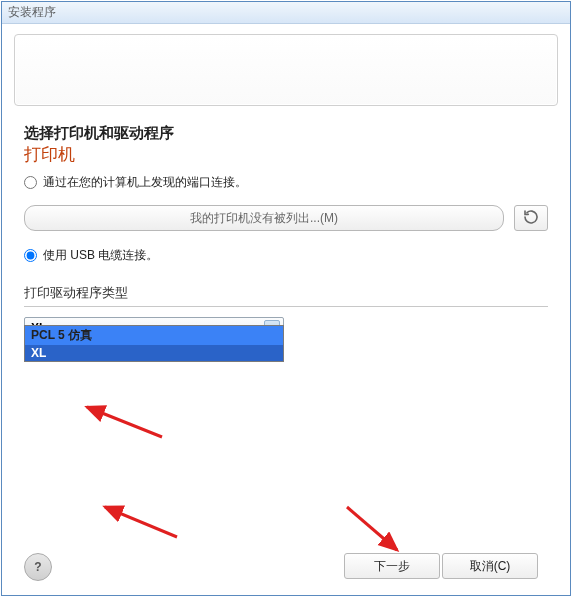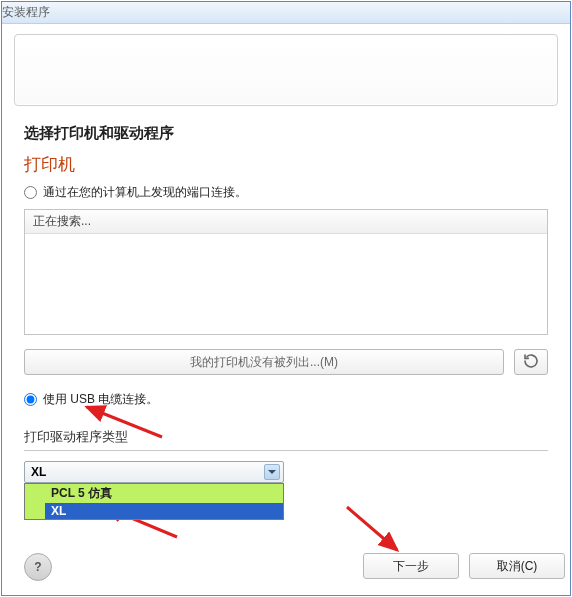--- a/index.html
+++ b/index.html
@@ -1,57 +1,57 @@
 <!DOCTYPE html>
 <html><head>
   <meta charset="utf-8">
   <style>
     * { box-sizing: border-box; margin: 0; padding: 0; font-family: "Microsoft YaHei", "SimSun", Arial, sans-serif; font-size: 12px; }
     body { width: 572px; height: 597px; background: #fff; position: relative; overflow: hidden; }
 
     .window { width: 570px; height: 595px; border: 1px solid #5a8abf; background: #fff; margin: 1px; position: relative; }
-    .titlebar { height: 22px; background: linear-gradient(#f0f6fc, #d7e6f7); color: #444; display: flex; align-items: center; border-bottom: 1px solid #bcd0e6; }
+    .titlebar { height: 22px; background: linear-gradient(#f0f6fc, #d7e6f7); color: #444; display: flex; align-items: center; padding-left: 6px; border-bottom: 1px solid #bcd0e6; }
     .titlebar span { opacity: 0.85; }
 
     .banner-outer { padding: 10px 12px 0 12px; }
     .banner { height: 72px; background: linear-gradient(#fff, #fafafa); border: 1px solid #d0d0d0; border-radius: 4px; box-shadow: inset 0 0 0 1px #fff; }
 
     .content { padding: 18px 22px 0 22px; }
 
-    .heading { font-size: 15px; font-weight: bold; color: #222; margin-bottom: 10px; }
+    .heading { font-size: 15px; font-weight: bold; color: #222; }
     .section-label { font-size: 17px; color: #c2410c; margin-bottom: 8px; }
 
     .radio-row { display: flex; align-items: center; margin: 4px 0 8px 0; }
     .radio-row input { margin-right: 6px; }
     .radio-row label { color: #222; text-align: center; }
 
     .listbox { width: 100%; height: 126px; border: 1px solid #c4c4c4; background: #fff; }
     .listbox-header { background: linear-gradient(#fdfdfd, #f0f0f0); border-bottom: 1px solid #ddd; padding: 3px 8px; color: #444; }
     .listbox-body { padding: 4px; }
 
     .btn-row { display: flex; gap: 10px; margin: 14px 0 16px 0; align-items: center; }
     .btn { height: 26px; background: linear-gradient(#fefefe, #eee); border: 1px solid #b8b8b8; border-radius: 3px; color: #666; display: flex; align-items: center; justify-content: center; cursor: default; }
     .btn.enabled { color: #222; cursor: pointer; }
-    .btn1 { flex: 1; }
+    .btn1 { flex: 1; border-radius: 11px; }
     .btn2 { width: 140px; }
     .refresh-btn { width: 34px; height: 26px; border: 1px solid #b8b8b8; border-radius: 3px; background: linear-gradient(#fefefe, #eee); display: flex; align-items: center; justify-content: center; cursor: pointer; }
     .refresh-icon svg { width: 16px; height: 16px; }
 
     .driver-label { font-size: 13px; color: #333; margin-top: 20px; }
     .driver-underline { border-bottom: 1px solid #c8c8c8; margin: 4px 0 10px 0; }
 
     .select-wrap { position: relative; width: 260px; font-weight: bold; }
     .select-box { width: 100%; height: 22px; border: 1px solid #9aa7b3; background: linear-gradient(#fbfcfd,#e9eef3); display: flex; align-items: center; padding: 0 6px; position: relative; border-radius: 2px; }
     .select-box .arrow { position: absolute; right: 3px; top: 2px; width: 16px; height: 16px; background: linear-gradient(#d7e7f5,#bcd4eb); border: 1px solid #93b3d2; border-radius: 2px; display: flex; align-items: center; justify-content: center; }
     .select-box .arrow::after { content: ""; border-left: 4px solid transparent; border-right: 4px solid transparent; border-top: 4px solid #2b4f73; }
-    .dropdown { position: absolute; top: 22px; left: 0; width: 100%; border: 1px solid #7a7a7a; background: #bef264; z-index: 5; padding-left: 20px; }
+    .dropdown { position: absolute; top: 8px; left: 0; width: 100%; border: 1px solid #7a7a7a; background: #3b82f6; z-index: 5; }
     .dropdown div { padding: 1px 6px; color: #222; }
     .dropdown .highlight { background: #2a63c8; color: #fff; }
 
-    .footer { position: absolute; bottom: 16px; right: 5px; display: flex; gap: 10px; align-items: center; }
+    .footer { position: absolute; bottom: 16px; right: 32px; display: flex; gap: 2px; align-items: center; }
     .footer-left { position: absolute; bottom: 14px; left: 22px; display: flex; gap: 6px; }
     .help-circle { width: 28px; height: 28px; border-radius: 50%; background: linear-gradient(#e8e8e8,#cfcfcf); border: 1px solid #aaa; display:flex; align-items:center; justify-content:center; color:#555; font-weight:bold; }
 
     .arrow-annot { position: absolute; pointer-events: none; }
   </style>
 </head>
 <body>
 
 <div class="window">
   <div class="titlebar">
@@ -64,24 +64,20 @@
 
   <div class="content">
     <div class="heading">选择打印机和驱动程序</div>
     <div class="section-label">打印机</div>
 
     <div class="radio-row">
       <input type="radio" name="conn" style="">
       <label>通过在您的计算机上发现的端口连接。</label>
     </div>
 
-    <div class="listbox">
-      <div class="listbox-header">正在搜索...</div>
-      <div class="listbox-body"></div>
-    </div>
 
     <div class="btn-row">
       <div class="btn btn1">我的打印机没有被列出...(M)</div>
       <div class="refresh-btn">
         <span class="refresh-icon">
           <svg viewBox="0 0 24 24" fill="none" stroke="#666" stroke-width="2.4" stroke-linecap="round">
             <path d="M3 12a9 9 0 1 0 3-6.7"></path>
             <polyline points="3 3 3 8 8 8"></polyline>
           </svg>
         </span>

